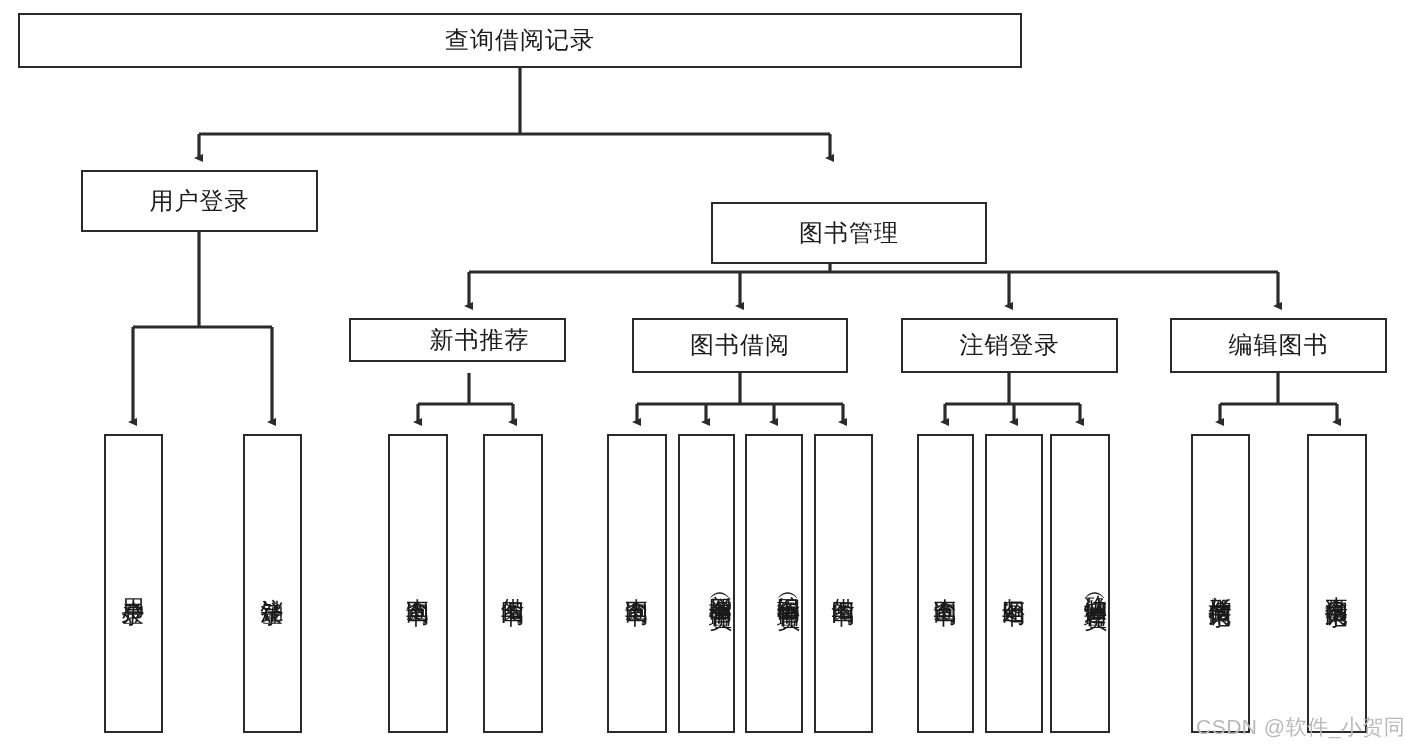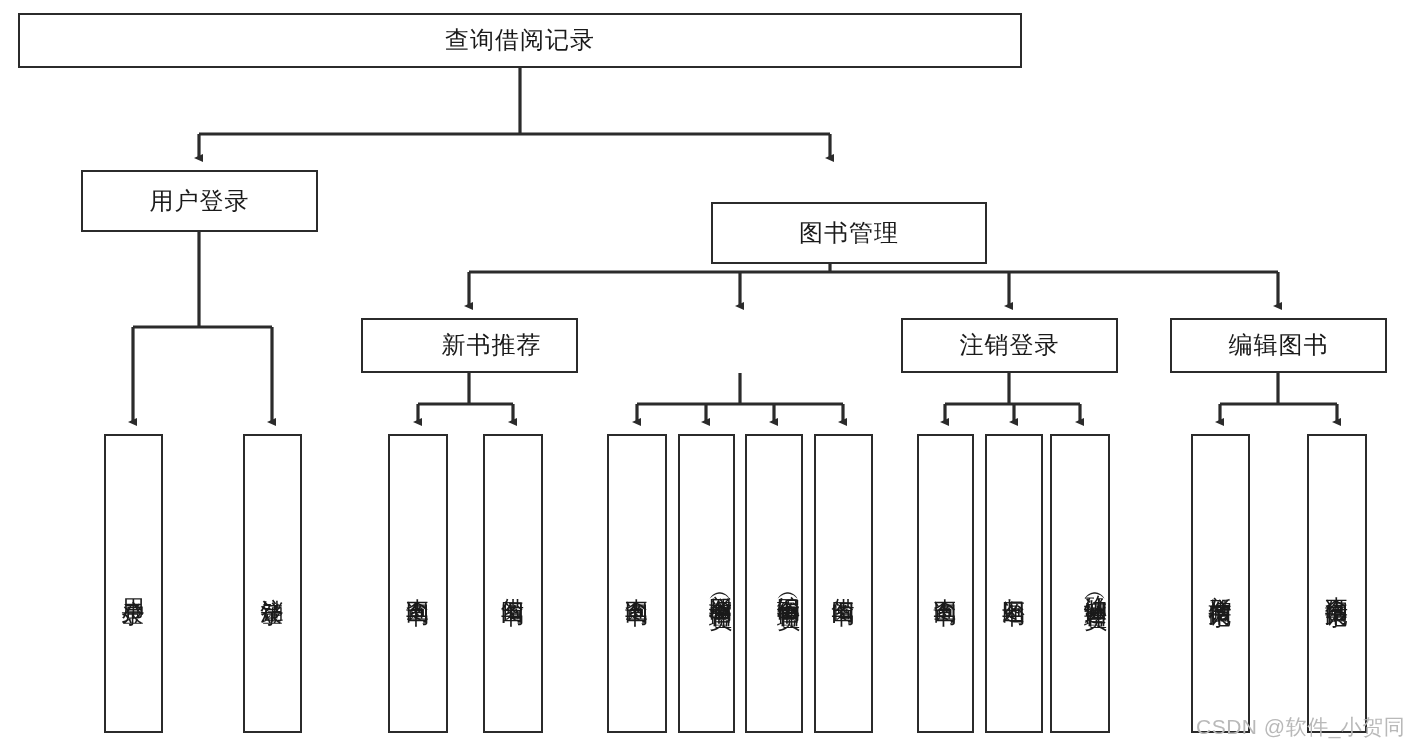--- a/index.html
+++ b/index.html
@@ -120,21 +120,22 @@
       <path d="M 1220,404 L 1220,422" marker-end="url(#arrow)"></path>
       <path d="M 1337,404 L 1337,422" marker-end="url(#arrow)"></path>
     </g>
   </svg>
 
   <div class="node horiz" id="node-root" style="left: 18px; top: 13px; width: 1004px; height: 55px;">查询借阅记录</div>
 
   <div class="node horiz" id="node-l2-0" style="left: 81px; top: 170px; width: 237px; height: 62px;">用户登录</div>
   <div class="node horiz" id="node-l2-1" style="left: 711px; top: 170px; width: 276px; height: 62px; margin-top: 32px;">图书管理</div>
 
-  <div class="node horiz" id="node-l3-0" style="left: 361px; top: 318px; width: 217px; height: 55px; padding-left: 44px;">新书推荐</div>
+  <div class="node horiz" id="node-l3-0" style="left: 349px; top: 318px; width: 217px; height: 44px; padding-left: 44px;">新书推荐</div>
+  <div class="node horiz" id="node-l3-1" style="left: 632px; top: 318px; width: 216px; height: 55px;">图书借阅</div>
   <div class="node horiz" id="node-l3-2" style="left: 901px; top: 318px; width: 217px; height: 55px;">注销登录</div>
   <div class="node horiz" id="node-l3-3" style="left: 1170px; top: 318px; width: 217px; height: 55px;">编辑图书</div>
 
   <div class="node vert midalign" id="node-leaf-0" style="left: 104px; top: 434px; width: 59px; height: 299px;">用户登录</div>
   <div class="node vert midalign" id="node-leaf-1" style="left: 243px; top: 434px; width: 59px; height: 299px;">注销登录</div>
   <div class="node vert midalign" id="node-leaf-2" style="left: 388px; top: 434px; width: 60px; height: 299px;">查询图书</div>
   <div class="node vert midalign" id="node-leaf-3" style="left: 483px; top: 434px; width: 60px; height: 299px;">借阅图书</div>
   <div class="node vert midalign" id="node-leaf-4" style="left: 607px; top: 434px; width: 60px; height: 299px;">查询图书</div>
   <div class="node vert topalign" id="node-leaf-5" style="left: 678px; top: 434px; width: 57px; height: 299px;">新增图书（管理员）</div>
   <div class="node vert topalign" id="node-leaf-6" style="left: 745px; top: 434px; width: 58px; height: 299px;">编辑图书（管理员）</div>

